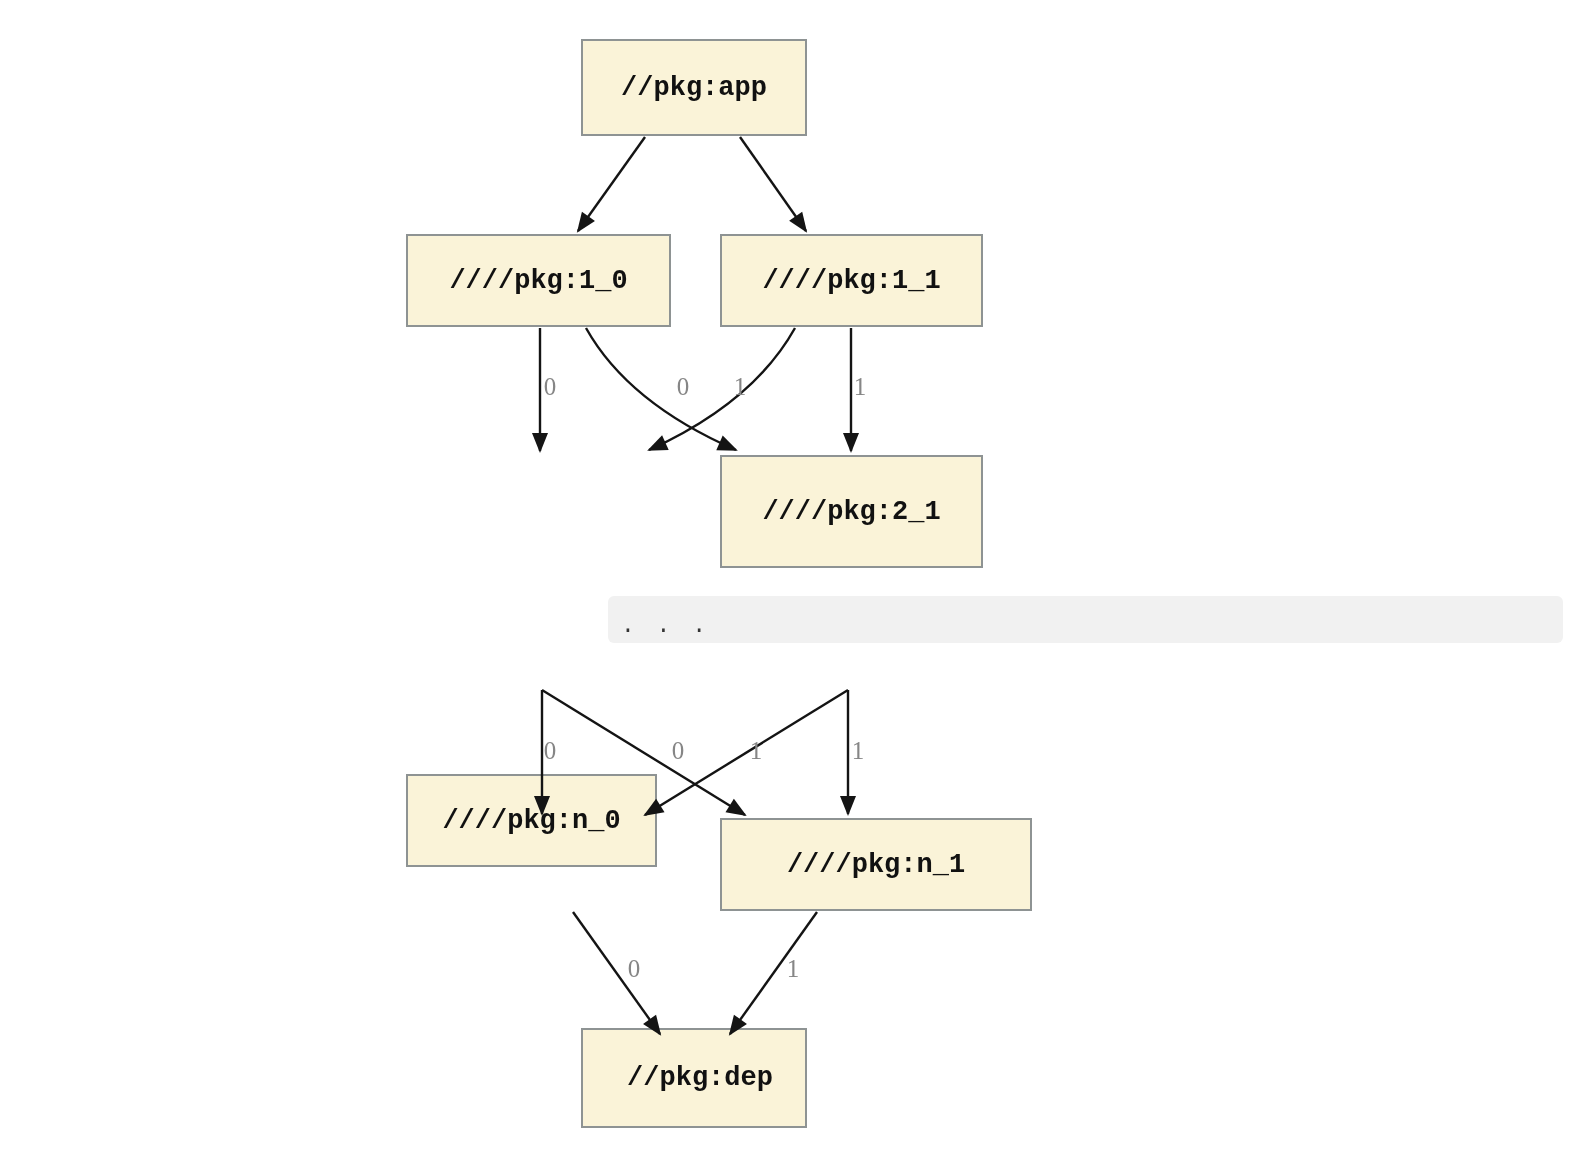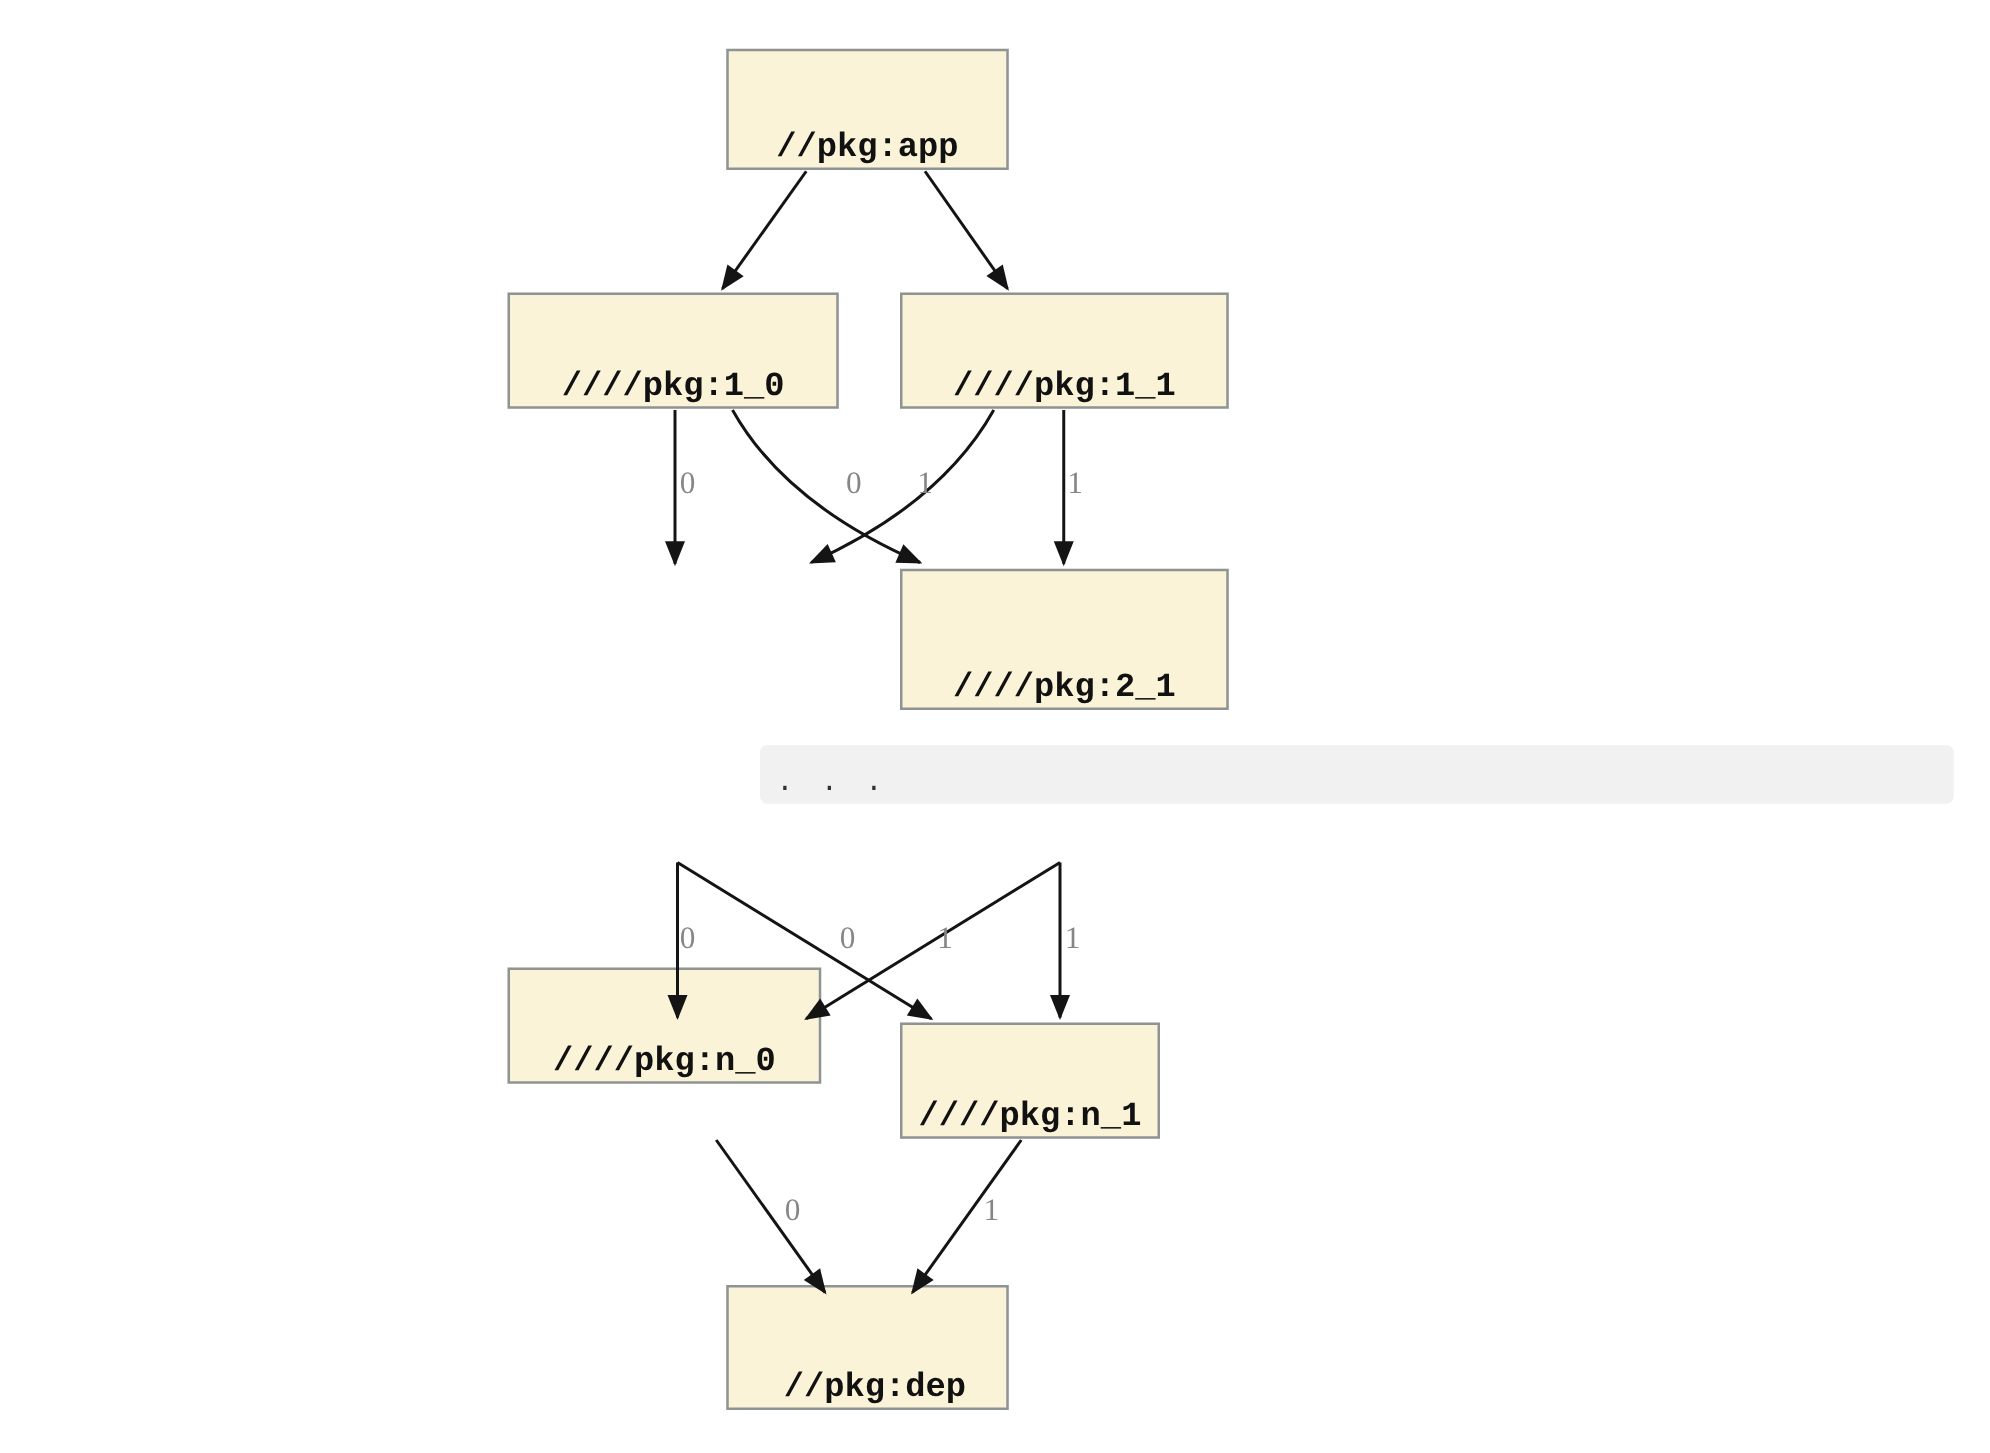--- a/index.html
+++ b/index.html
@@ -8,21 +8,21 @@
     background:var(--background,#ffffff);
     font-family:"Liberation Sans",sans-serif;
   }
   .edges-layer{position:absolute;left:0;top:0;z-index:3;pointer-events:none;}
   .edge{stroke:var(--edge,#141414);stroke-width:2.4;fill:none;}
   .arrowhead-shape{fill:var(--edge,#141414);}
   .node{
     position:absolute;z-index:2;box-sizing:border-box;
     background:var(--node_fill,#faf3d8);
     border:2.5px solid var(--node_border,#8e9393);
-    display:flex;align-items:flex-end;justify-content:center;
+    display:flex;align-items:center;justify-content:center;
   }
   .node-label{
     font-family:"Liberation Mono",monospace;
     font-weight:bold;font-size:27px;color:#111;white-space:pre;
   }
   .edge-label{
     position:absolute;z-index:4;transform:translate(-50%,-55%);
     font-family:"Liberation Serif",serif;font-size:25px;
     color:var(--edge_label,#868686);line-height:1;
   }
@@ -75,21 +75,21 @@
 
 
   <div class="node" style="left:720px;top:455px;width:263px;height:113px;">
     <span class="node-label">////pkg:2_1</span>
   </div>
 
   <div class="node" style="left:406px;top:774px;width:251px;height:93px;">
     <span class="node-label">////pkg:n_0</span>
   </div>
 
-  <div class="node" style="left:720px;top:818px;width:208px;height:93px;">
+  <div class="node" style="left:720px;top:818px;width:312px;height:93px;">
     <span class="node-label">////pkg:n_1</span>
   </div>
 
   <div class="node" style="left:581px;top:1028px;width:226px;height:100px;padding-left:12px;">
     <span class="node-label">//pkg:dep</span>
   </div>
 
   <div class="ellipsis-bar">
     <span class="ellipsis-text">. . .</span>
   </div>

